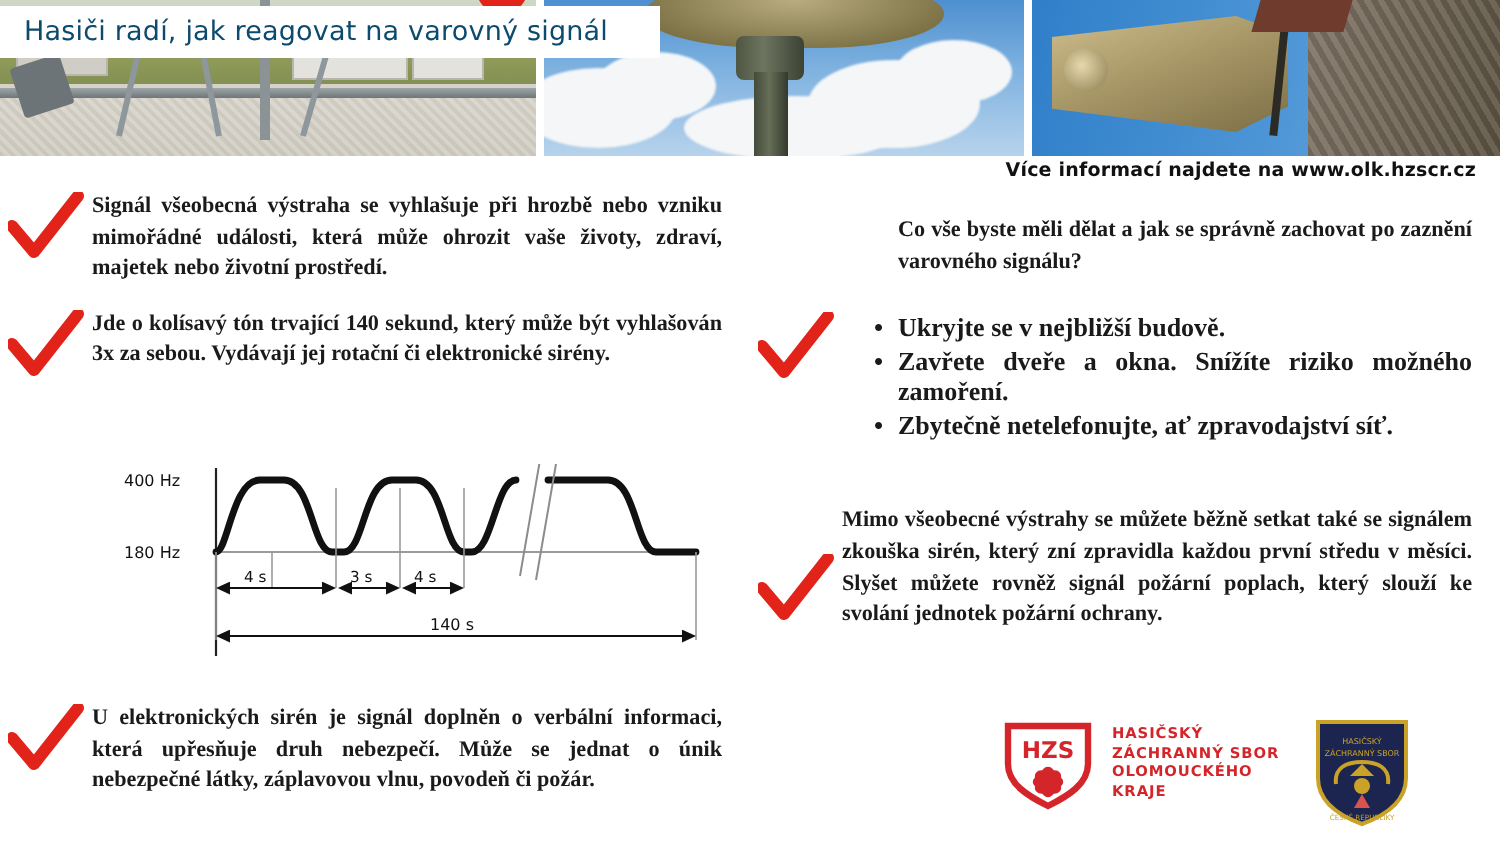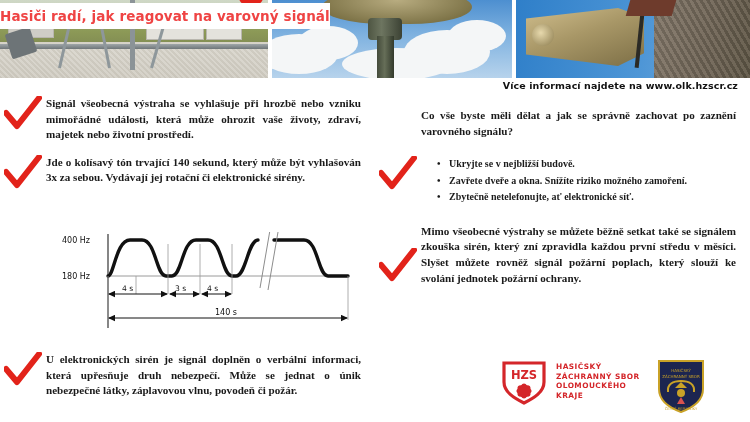--- a/index.html
+++ b/index.html
@@ -56,43 +56,43 @@
   .p3-cone{position:absolute;left:16px;top:24px;width:22px;height:22px;border-radius:50%;
       background:radial-gradient(circle at 40% 40%,#e7d9ad,#8a7a4c);}
   .p3-arm{position:absolute;left:122px;top:4px;width:4px;height:64px;background:#2b2a25;
       transform:rotate(6deg);}
   .p3-brk{position:absolute;left:112px;top:0;width:46px;height:16px;background:#6e3b2c;
       transform:skewX(-16deg);}
 
   
   .title-box{position:absolute;left:0;top:3px;width:330px;height:26px;background:#ffffff;
       display:flex;align-items:center;z-index:6;}
-  .title-box h1{margin:0 0 0 0;font-size:13.5px;font-weight:bold;letter-spacing:.1px;
-      color:#ef4444;white-space:nowrap;}
+  .title-box h1{margin:0 0 0 12px;font-size:13.5px;font-weight:normal;letter-spacing:.1px;
+      color:#0c4a6e;white-space:nowrap;}
   .red-dot{position:absolute;left:238px;top:-6px;width:26px;height:13px;background:#e2231a;
       border-radius:0 0 14px 14px;z-index:5;}
 
   
   .url-line{position:absolute;right:12px;top:80px;font-size:9.5px;font-weight:bold;
       color:#111;letter-spacing:.1px;}
 
   
   .col-left{position:absolute;left:0;top:96px;width:375px;}
   .col-right{position:absolute;left:375px;top:108px;width:375px;}
 
   .block{position:relative;display:flex;align-items:flex-start;margin-bottom:10px;font-family:Liberation Serif, serif;}
   .tick{flex:0 0 46px;height:34px;position:relative;}
   .tick svg{position:absolute;left:4px;top:0;}
   .btxt{flex:1;padding-right:14px;font-size:11.1px;line-height:15.6px;
       font-weight:bold;color:#1a1a1a;text-align:justify;}
   .btxt.nj{text-align:left;}
 
   ul.bul{margin:0;padding:0 14px 0 16px;list-style:none;}
   ul.bul li{position:relative;padding-left:12px;margin-bottom:1px;
-      font-size:10px;line-height:15.6px;font-weight:bold;text-align:justify;}
+      font-size:13px;line-height:15.6px;font-weight:bold;text-align:justify;}
   ul.bul li:before{content:"\2022";position:absolute;left:0;top:0;}
   ul.bul li.nj{text-align:left;}
 
   
   .fig{position:absolute;left:60px;top:232px;width:310px;height:104px;text-align:right;}
 
   
   .footer{position:absolute;left:498px;top:358px;width:250px;height:56px;}
   .hzs-mark{position:absolute;left:0;top:2px;width:52px;height:50px;}
   .hzs-text{position:absolute;left:58px;top:4px;font-size:7.4px;font-weight:bold;
@@ -224,39 +224,39 @@
     <div class="tick">
       <svg width="38" height="34" viewBox="0 0 38 34">
         <path d="M2 17 L13 30 L35 2" fill="none" stroke="#e2231a" stroke-width="6" stroke-linecap="round" stroke-linejoin="round"></path>
       </svg>
     </div>
     <div class="btxt">U elektronických sirén je signál doplněn o verbální informaci, která upřesňuje druh nebezpečí. Může se jednat o únik nebezpečné látky, záplavovou vlnu, povodeň či požár.</div>
   </div>
 
   <div class="col-right">
 
-    <div class="block" style="margin-bottom:14px;">
+    <div class="block" style="margin-bottom:14px;gap:28px;">
       <div class="tick" style="flex:0 0 46px;"></div>
       <div class="btxt nj" style="margin-left:-46px;padding-left:46px;text-align:justify;">Co vše byste měli dělat a jak se správně zachovat po zaznění varovného signálu?</div>
     </div>
 
     <div class="block">
       <div class="tick" style="height:40px;">
         <svg width="38" height="34" viewBox="0 0 38 34">
           <path d="M2 17 L13 30 L35 2" fill="none" stroke="#e2231a" stroke-width="6" stroke-linecap="round" stroke-linejoin="round"></path>
         </svg>
       </div>
       <ul class="bul">
         <li class="nj">Ukryjte se v nejbližší budově.</li>
         <li>Zavřete dveře a okna. Snížíte riziko možného zamoření.</li>
-        <li class="nj">Zbytečně netelefonujte, ať elektronické síť.</li>
+        <li class="nj">Zbytečně netelefonujte, ať zpravodajství síť.</li>
       </ul>
     </div>
 
-    <div class="block" style="margin-top:18px;">
+    <div class="block" style="margin-top:32px;">
       <div class="tick" style="height:46px;">
         <svg width="38" height="34" viewBox="0 0 38 34" style="margin-top:24px;">
           <path d="M2 17 L13 30 L35 2" fill="none" stroke="#e2231a" stroke-width="6" stroke-linecap="round" stroke-linejoin="round"></path>
         </svg>
       </div>
       <div class="btxt">Mimo všeobecné výstrahy se můžete běžně setkat také se signálem zkouška sirén, který zní zpravidla každou první středu v měsíci. Slyšet můžete rovněž signál požární poplach, který slouží ke svolání jednotek požární ochrany.</div>
     </div>
   </div>
 
   <div class="footer">

